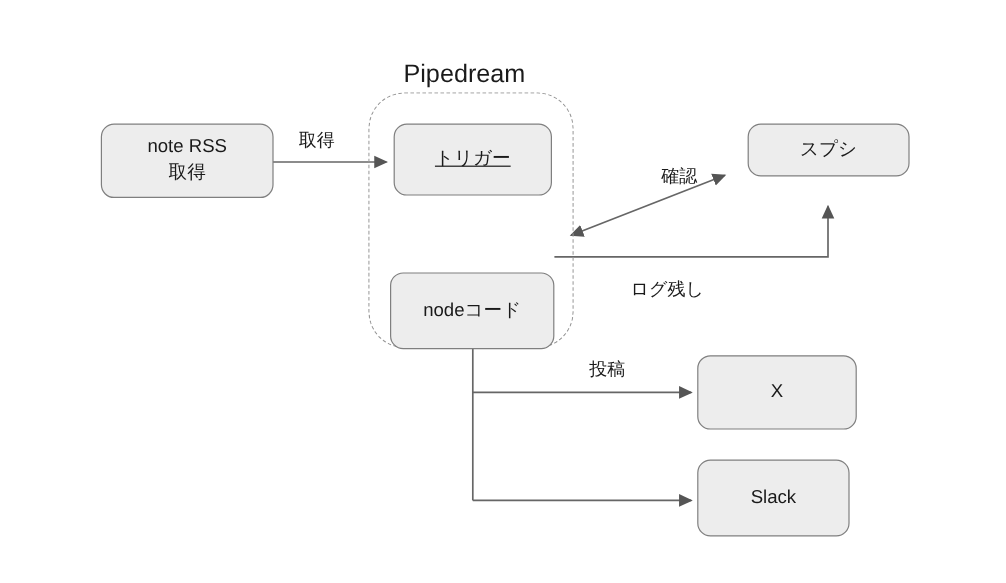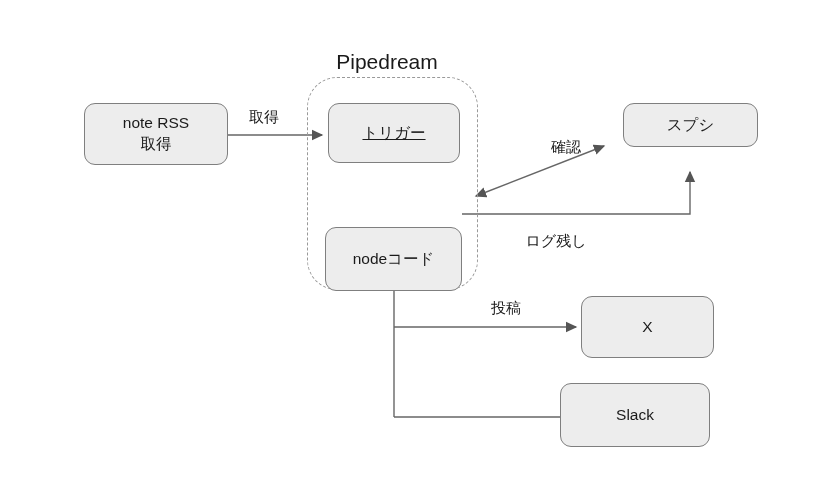--- a/index.html
+++ b/index.html
@@ -44,21 +44,21 @@
     font-size: 15.5px;
     color: var(--text, #1a1a1a);
     white-space: pre-line;
     line-height: 1.35;
   }
   .node-note-rss  { left: 84px;  top: 103px; width: 144px; height: 62px; }
   .node-trigger   { left: 328px; top: 103px; width: 132px; height: 60px; text-decoration: underline; }
   .node-nodecode  { left: 325px; top: 183px; width: 137px; height: 64px; margin-top: 44px; }
   .node-spreadsheet { left: 623px; top: 103px; width: 135px; height: 44px; }
   .node-x         { left: 581px; top: 296px; width: 133px; height: 62px; }
-  .node-slack     { left: 560px; top: 383px; width: 150px; height: 64px; }
+  .node-slack     { left: 581px; top: 383px; width: 127px; height: 64px; }
   .group-container {
     position: absolute;
     left: 307px; top: 77px;
     width: 171px; height: 213px;
     border: 1.4px dashed var(--dashed-border, #999);
     border-radius: 30px;
     background: transparent;
   }
   .group-title {
     position: absolute;

